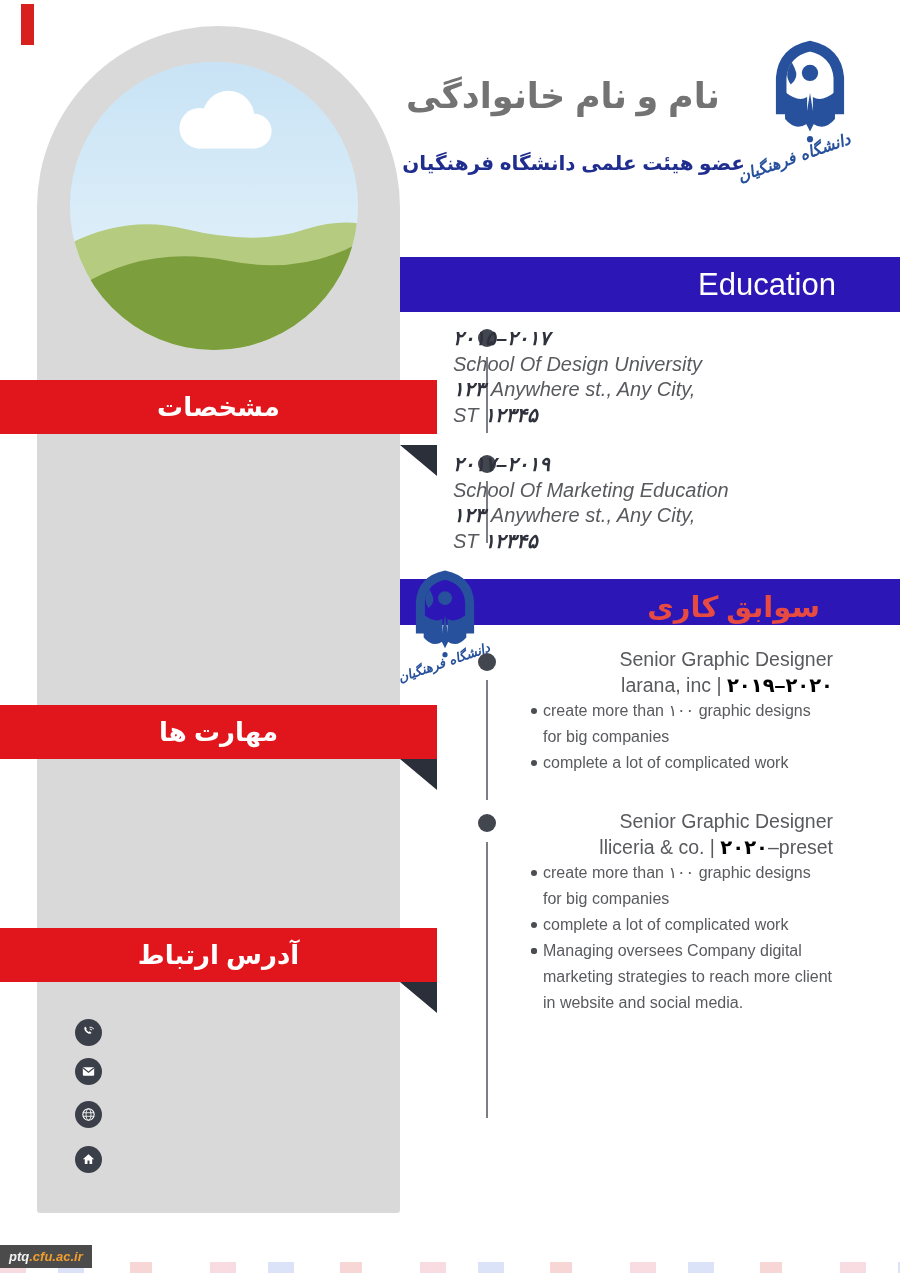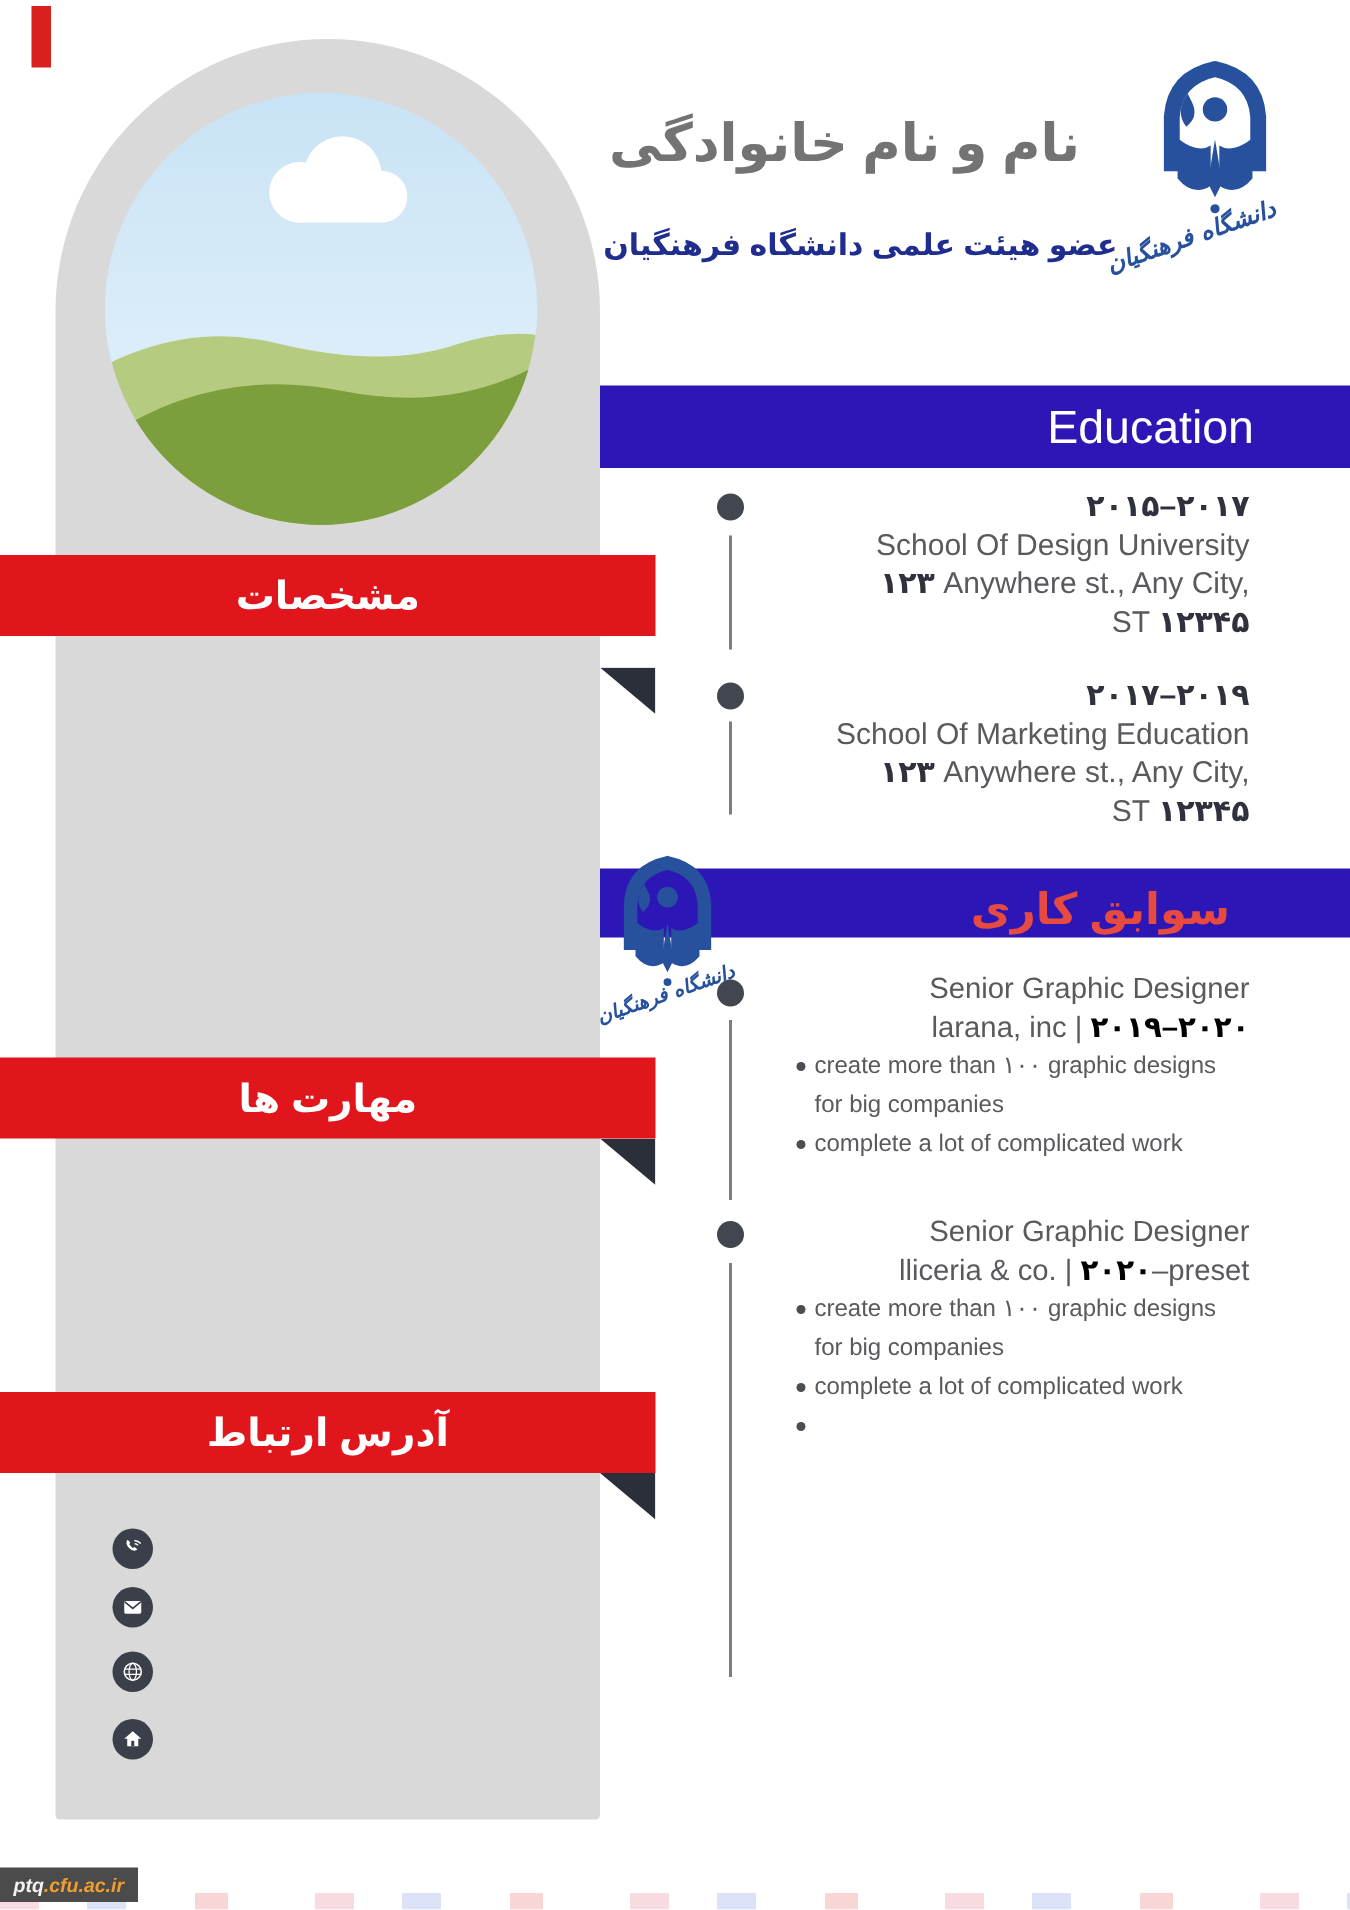--- a/index.html
+++ b/index.html
@@ -12,21 +12,21 @@
   
   .corner-bar{left:21px;top:4px;width:13px;height:41px;background:#d8201f;}
   .gray-col{left:37px;top:26px;width:363px;height:1187px;background:#d9d9d9;border-radius:182px 182px 3px 3px;}
   .photo{left:70px;top:62px;width:288px;height:288px;border-radius:50%;overflow:hidden;background:#cfe7f6;}
   .photo svg{display:block;width:100%;height:100%;}
 
   
   .ribbon{left:0;width:437px;height:54px;background:#e1161d;color:#ffffff;
     display:flex;align-items:center;justify-content:center;
     font-weight:bold;font-size:26px;direction:rtl;z-index:5;}
-  .ribbon1{top:370px;} .ribbon2{top:705px;} .ribbon3{top:928px;}
+  .ribbon1{top:380px;} .ribbon2{top:705px;} .ribbon3{top:928px;}
   .fold{left:400px;width:37px;height:31px;background:#2b2f39;
     clip-path:polygon(0 0,100% 0,100% 100%);z-index:4;}
   .fold1{top:445px;} .fold2{top:759px;} .fold3{top:982px;}
 
   
   .main-title{right:180px;top:76px;font-size:35px;font-weight:bold;color:#737373;direction:rtl;white-space:nowrap;}
   .sub-title{right:155px;top:151px;font-size:20px;font-weight:bold;color:#1f2d8e;direction:rtl;white-space:nowrap;}
   .logo-svg{display:block;}
   .logo-top{left:762px;top:36px;width:96px;height:118px;z-index:6;}
   .logo-caption{color:#27519c;font-weight:bold;direction:rtl;white-space:nowrap;
@@ -43,21 +43,21 @@
   .bar-work .bar-text{position:absolute;right:80px;top:0;line-height:57px;color:#e64a40;font-size:29px;font-weight:bold;direction:rtl;}
 
   
   .tdot{width:18px;height:18px;border-radius:50%;background:#42464e;left:478px;z-index:3;}
   .dot1{top:329px;} .dot2{top:455px;} .dot3{top:653px;} .dot4{top:814px;}
   .tline{width:2px;background:#7b7e84;left:486px;z-index:3;}
   .line1{top:357px;height:76px;} .line2{top:481px;height:62px;}
   .line3{top:680px;height:120px;} .line4{top:842px;height:276px;}
 
   
-  .edu{right:67px;width:380px;text-align:right;z-index:3;}
+  .edu{right:67px;width:380px;text-align:left;z-index:3;font-style:italic;}
   .edu1{top:326px;} .edu2{top:452px;}
   .edu .dates{font-weight:bold;color:#2f323c;font-size:20px;line-height:25.5px;direction:ltr;}
   .edu .line{color:#595a5e;font-size:20px;line-height:25.5px;direction:ltr;}
   .edu .numb{font-weight:bold;color:#2f323c;}
 
   
   .work{right:67px;width:314px;text-align:right;z-index:3;}
   .work1{top:646px;} .work2{top:808px;}
   .work .line{color:#595a5e;font-size:19.5px;line-height:26px;direction:ltr;}
   .work .dates{font-weight:bold;color:#000000;}
@@ -183,20 +183,21 @@
   <div class="bullet"><span class="bdot"></span><span>create more than ۱۰۰ graphic designs for big companies</span></div>
   <div class="bullet"><span class="bdot"></span><span>complete a lot of complicated work</span></div>
 </div>
 
 <div class="abs work work2">
   <div class="line">Senior Graphic Designer</div>
   <div class="line"><span>lliceria &amp; co. | </span><span class="dates">۲۰۲۰</span><span>–preset</span></div>
   <div class="bullet"><span class="bdot"></span><span>create more than ۱۰۰ graphic designs for big companies</span></div>
   <div class="bullet"><span class="bdot"></span><span>complete a lot of complicated work</span></div>
   <div class="bullet"><span class="bdot"></span></div>
+  <div class="bullet"><span class="bdot"></span><span>Managing oversees Company digital marketing strategies to reach more client in website and social media.</span></div>
 </div>
 
 <div class="abs cicon ci1">
   <svg width="17" height="17" viewBox="0 0 24 24">
     <path d="M7.2,3.6 C5.4,5.4 5.8,8.6 8.6,11.4 C11.4,14.2 14.6,14.6 16.4,12.8 L13.8,10.4 L11.9,11.2 L8.8,8.1 L9.6,6.2 Z" fill="#ffffff"></path>
     <path d="M13.5,4.5 Q16.5,4 19.5,7" stroke="#ffffff" stroke-width="1.4" fill="none"></path>
     <path d="M13.8,7.2 Q15.6,7.1 17,8.8" stroke="#ffffff" stroke-width="1.4" fill="none"></path>
   </svg>
 </div>
 <div class="abs cicon ci2">

